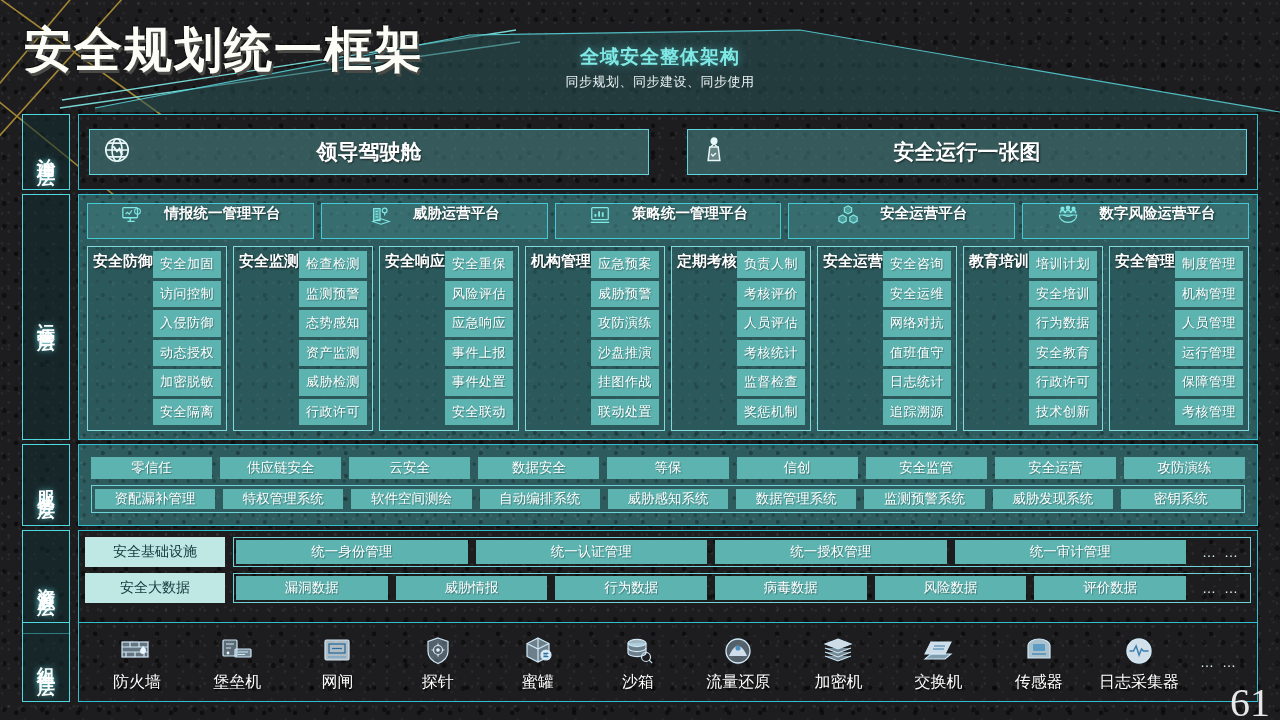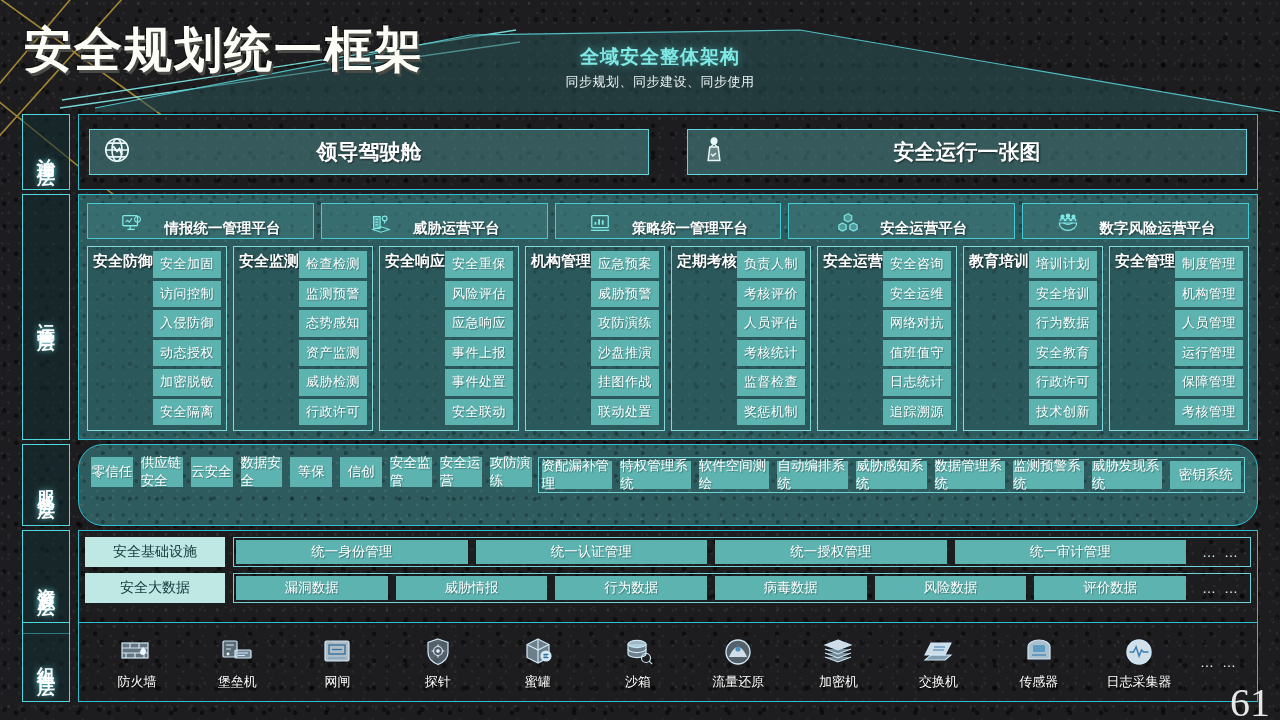--- a/index.html
+++ b/index.html
@@ -87,21 +87,21 @@
     flex:1; text-align:center; font-size:21px; font-weight:bold; color:#ffffff;
     text-shadow:1px 1px 2px rgba(0,0,0,.6);
   }
 
   
   #operations { top:194px; width:1236px; height:246px; }
   #ops-body { padding:8px; display:flex; flex-direction:column; gap:7px; }
   #ops-platforms { display:flex; gap:7px; height:36px; }
   .platform {
     flex:1; border:1px solid #45c9d4; background:rgba(64,124,126,.55);
-    display:flex; align-items:flex-end; justify-content:center; gap:20px;
+    display:flex; align-items:flex-start; justify-content:center; gap:20px;
     padding:0 4px;
   }
   .platform .pf-text {
     font-size:14.5px; font-weight:bold; color:#ffffff;
     text-shadow:1px 1px 2px rgba(0,0,0,.55); white-space:nowrap;
   }
   #ops-columns { display:flex; gap:6px; flex:1; }
   .ops-col {
     flex:1; border:1px solid #7fd9dd; background:rgba(40,84,88,.45);
     padding:4px 5px 5px; display:flex; flex-direction:row;
@@ -114,21 +114,21 @@
   .ops-item {
     flex:1; background:#5db3b0; border:none;
     display:flex; align-items:center; justify-content:center;
     font-size:13px; color:#ffffff; letter-spacing:.5px;
     text-shadow:1px 1px 1px rgba(0,0,0,.35);
     min-height:19px;
   }
 
   
   #service { top:444px; width:1236px; height:82px; }
-  #svc-body { padding:12px; display:flex; flex-direction:row; gap:6px;border-radius:25px; }
+  #svc-body { padding:12px; display:flex; flex-direction:column; gap:6px; }
   .svc-row { display:flex; gap:8px; height:30px; }
   .svc-row.boxed { border:1px solid #6fd2d6; padding:3px; height:36px; gap:8px; }
   .svc-chip {
     flex:1; background:#5db3b0; display:flex; align-items:center; justify-content:center;
     font-size:13.5px; color:#ffffff; text-shadow:1px 1px 1px rgba(0,0,0,.35);
   }
 
   
   #resource { top:530px; width:1236px; height:104px; }
   #res-body { padding:6px; display:flex; flex-direction:column; gap:6px; }
@@ -152,21 +152,21 @@
 
   
   #component { top:622px; width:1236px; height:80px; }
   #cmp-body { padding:4px 8px; display:flex; align-items:center; }
   .cmp-item {
     flex:1; display:flex; flex-direction:column; align-items:center; justify-content:center;
     gap:2px;
   }
   .cmp-icon { width:40px; height:38px; display:flex; align-items:center; justify-content:center; }
   .cmp-label {
-    font-size:13px; color:#ffffff; white-space:nowrap;
+    font-size:16px; color:#ffffff; white-space:nowrap;
     text-shadow:1px 1px 2px rgba(0,0,0,.7);
   }
   .cmp-ellipsis {
     width:60px; flex:0 0 60px; text-align:center; font-size:14px;
     color:#e4f4f4; letter-spacing:2px;
   }
 
   #page-number {
     position:absolute; right:10px; bottom:-6px;
     font-size:40px; color:#f2f2f2; font-family:"Liberation Serif", serif;

